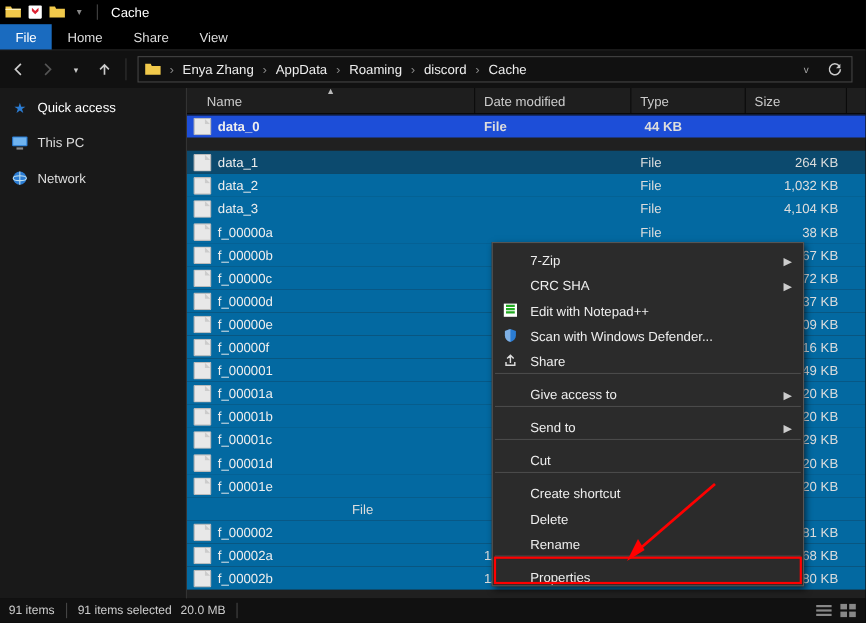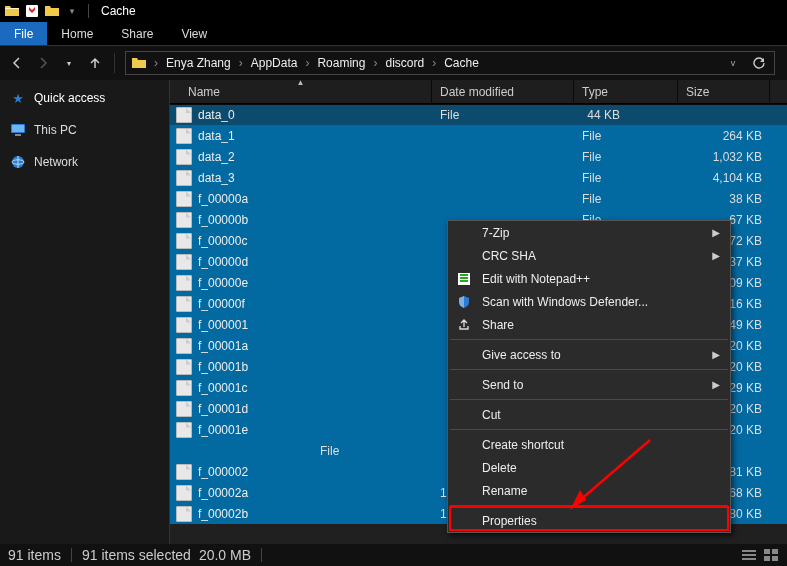--- a/index.html
+++ b/index.html
@@ -47,31 +47,31 @@
 
   .filelist { flex:1; overflow:hidden;}
   .row { display:flex; height:21px; align-items:center; color:#eee; background:#0369a1;}
   .row .cell{ padding:0 8px; overflow:hidden; white-space:nowrap;}
   .row .c-name{ width:262px; display:flex; align-items:center; padding-left:6px;}
   .row .c-date{ width:142px; color:#ddd;}
   .row .c-type{ width:104px; color:#ddd;}
   .row .c-size{ width:92px; text-align:right; color:#ddd;}
   .file-icon{ width:16px; height:16px; margin-right:6px; background:#e8e8e8; border:1px solid #bbb; position:relative; border-radius:1px;}
   .file-icon::after{content:""; position:absolute; top:0; right:0; width:5px; height:5px; background:#ccc; clip-path:polygon(0 0,100% 100%,0 100%);}
-  .row.hover { background:#0369a1;}
-  .row.first { background:#0c4a6e; border-top:1px solid #0a0a0a;}
-
-  
-  .status { height:22px; background:#111; display:flex; align-items:center; color:#ccc; font-size:14px; padding:0 8px;}
+  .row.hover { background:#0c4a6e;margin-top:12px;}
+  .row.first { background:#1d4ed8; border-top:1px solid #0a0a0a;font-weight:bold;}
+
+  
+  .status { height:22px; background:#111; display:flex; align-items:center; color:#ccc; font-size:11px; padding:0 8px;}
   .status .sep{ width:1px; height:14px; background:#444; margin:0 10px;}
   .status .view-icons{ margin-left:auto; display:flex; gap:6px;}
 
   
   .ctx { position:absolute; left:277px; top:140px; width:284px; background:#2b2b2b; border:1px solid #555; box-shadow:2px 3px 6px rgba(0,0,0,.6); z-index:50;}
-  .ctx-item { display:flex; align-items:center; height:23px; color:#eee; padding:0 10px 0 34px; position:relative;}
+  .ctx-item { display:flex; align-items:flex-end; height:23px; color:#eee; padding:0 10px 0 34px; position:relative;}
   .ctx-item .ci-icon{ position:absolute; left:8px; width:16px; height:16px; display:flex;align-items:center;justify-content:center;}
   .ctx-item .ci-arrow{ margin-left:auto; color:#ccc; font-size:10px;}
   .ctx-sep { height:1px; background:#4a4a4a; margin:3px 2px;}
   .ctx .delete-outline { position:absolute; border:2px solid red; pointer-events:none;}
 
   
   .red-arrow { position:absolute; z-index:60; pointer-events:none;}
 
   svg { display:block; }
 </style>

